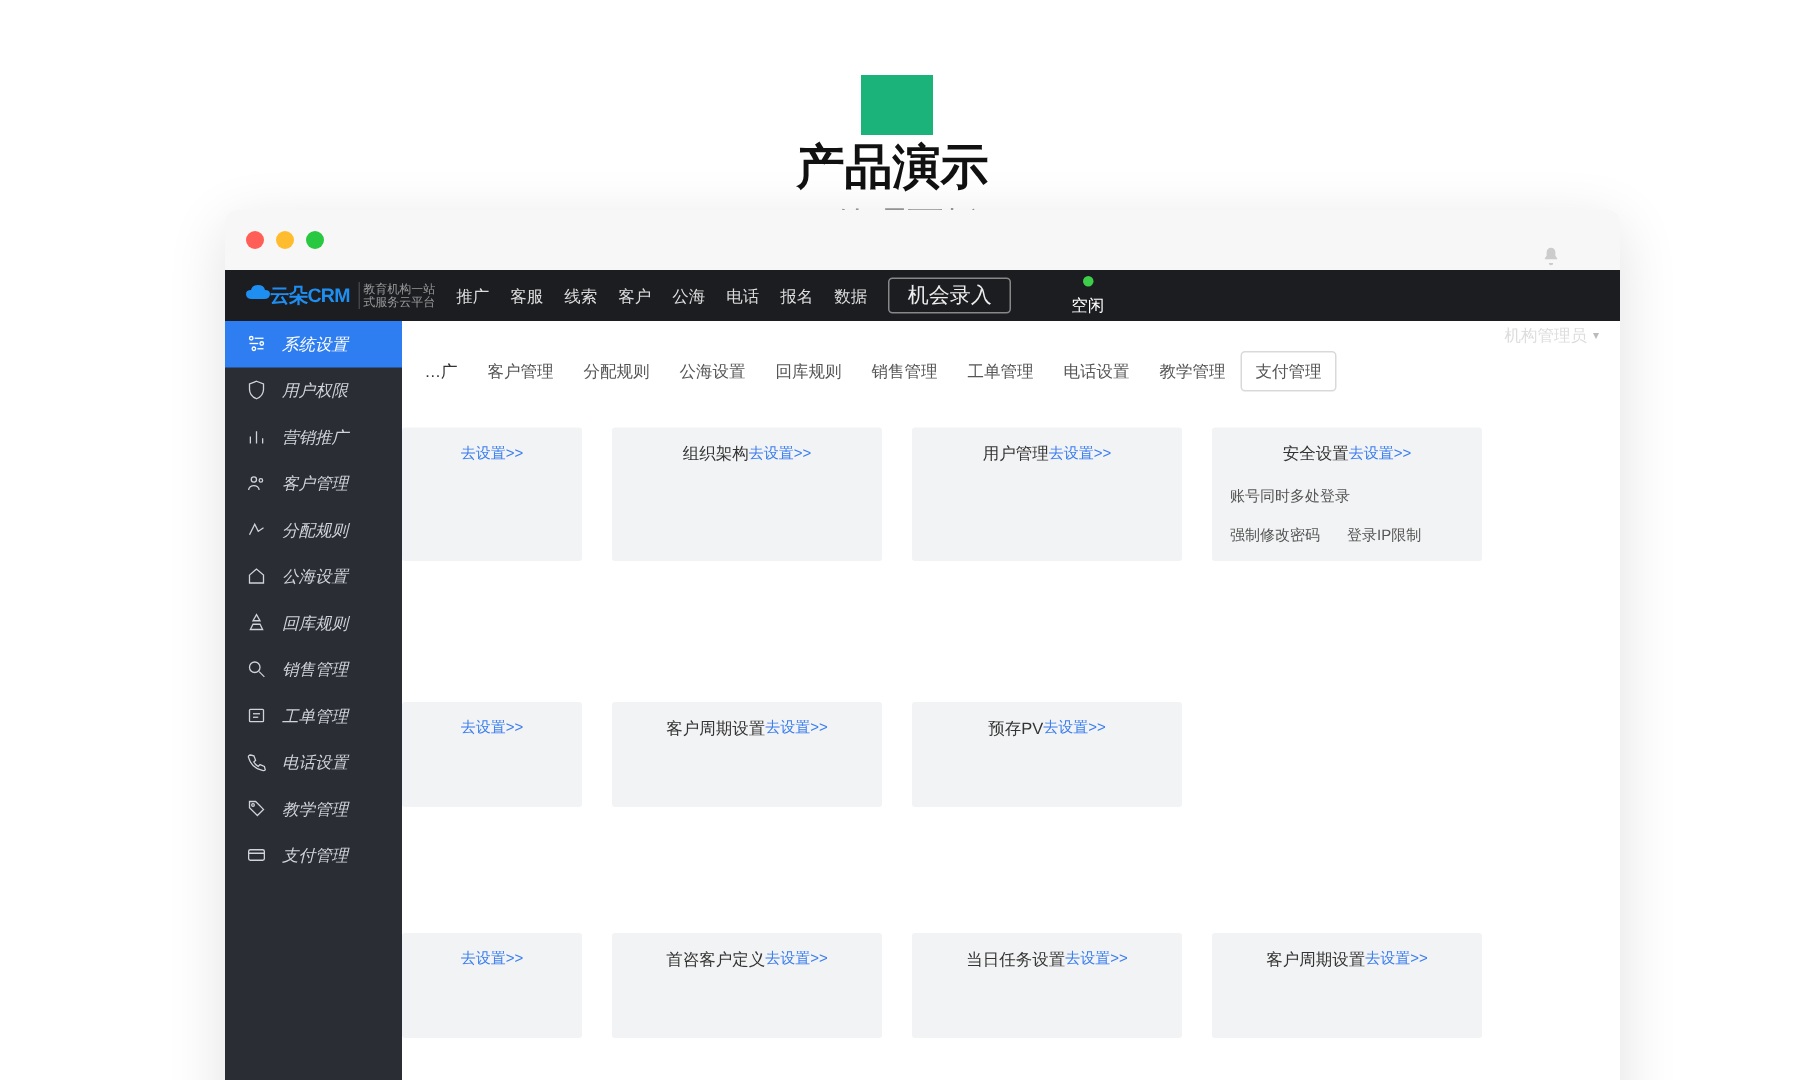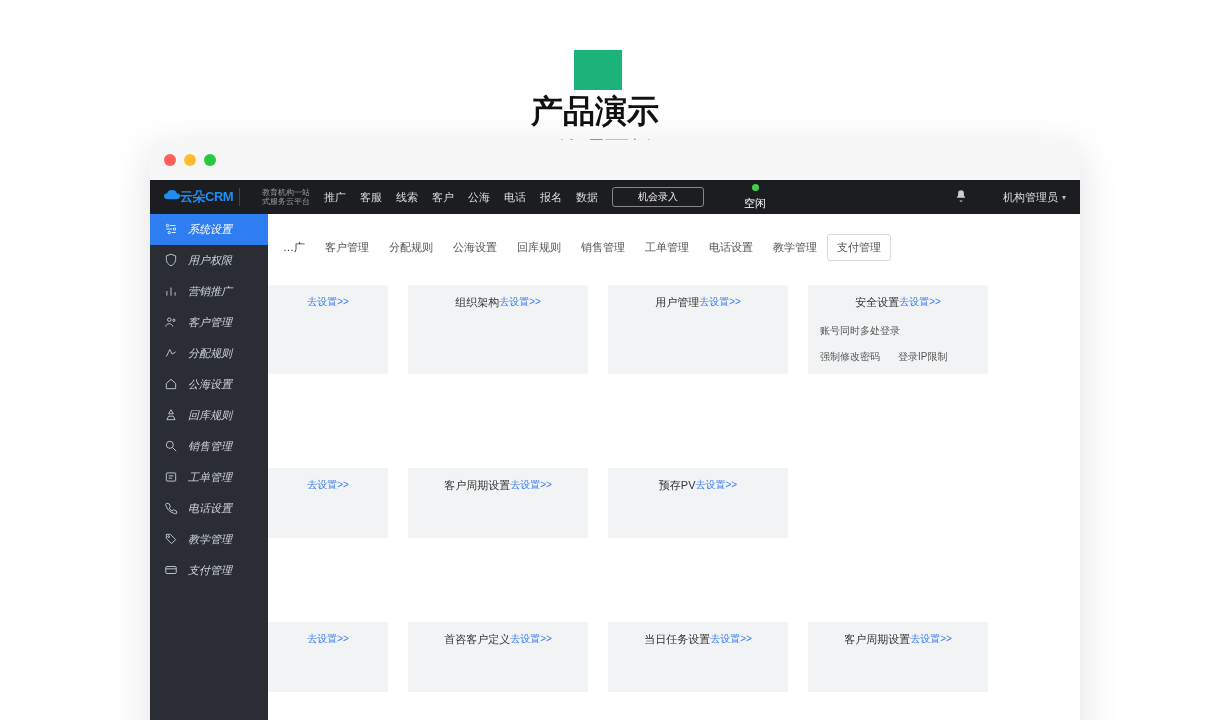--- a/index.html
+++ b/index.html
@@ -17,27 +17,27 @@
   .titlebar { height: 40px; background: #f7f7f7; display: flex; align-items: center; padding: 0 14px; gap: 8px; }
   .dot { width: 12px; height: 12px; border-radius: 50%; }
   .dot.red { background: #ff5f57; }
   .dot.yellow { background: #febc2e; }
   .dot.green { background: #28c840; }
 
   
   .topnav { height: 34px; background: #1c1d21; display: flex; align-items: center; color: #fff; font-size: 11px; padding: 0 14px; position: relative; }
   .logo { display: flex; align-items: center; margin-right: 14px; }
   .logo-mark { color: #1f8ef1; font-weight: 700; font-size: 13px; letter-spacing: -0.5px; }
-  .logo-sub { color: #9a9a9a; font-size: 8px; line-height: 9px; margin-left: 6px; border-left: 1px solid #444; padding-left: 22px; }
+  .logo-sub { color: #9a9a9a; font-size: 8px; line-height: 9px; margin-left: 6px; border-left: 1px solid #444; padding-left: 2px; }
   .nav-items { display: flex; gap: 14px; align-items: center; }
   .nav-item { color: #ddd; cursor: pointer; }
-  .nav-btn { border: 1px solid #888; border-radius: 3px; padding: 2px 25px; font-size: 10px; color: #eee; cursor: pointer; }
+  .nav-btn { border: 1px solid #888; border-radius: 3px; padding: 2px 12px; font-size: 14px; color: #eee; cursor: pointer; }
   .status { display: flex; align-items: center; gap: 5px; margin-left: 40px; flex-direction: column; }
   .status-dot { width: 7px; height: 7px; border-radius: 50%; background: #3ecf4a; }
-  .topnav-right { margin-left: auto; display: flex; align-items: center; gap: 35px; }
+  .topnav-right { margin-left: auto; display: flex; align-items: center; gap: 35px; flex-direction: column; }
   .bell svg { width: 14px; height: 14px; fill: #ccc; }
   .user-menu { display: flex; align-items: center; gap: 4px; color: #ddd; cursor: pointer; }
   .chevron { font-size: 8px; color: #bbb; }
 
   
   .app-body { display: flex; min-height: 540px; }
 
   
   .sidebar { width: 118px; background: #2a2d33; color: #cfd3da; font-size: 11px; }
   .side-item { display: flex; gap: 10px; padding: 8px 14px; cursor: pointer; font-style: italic; }

